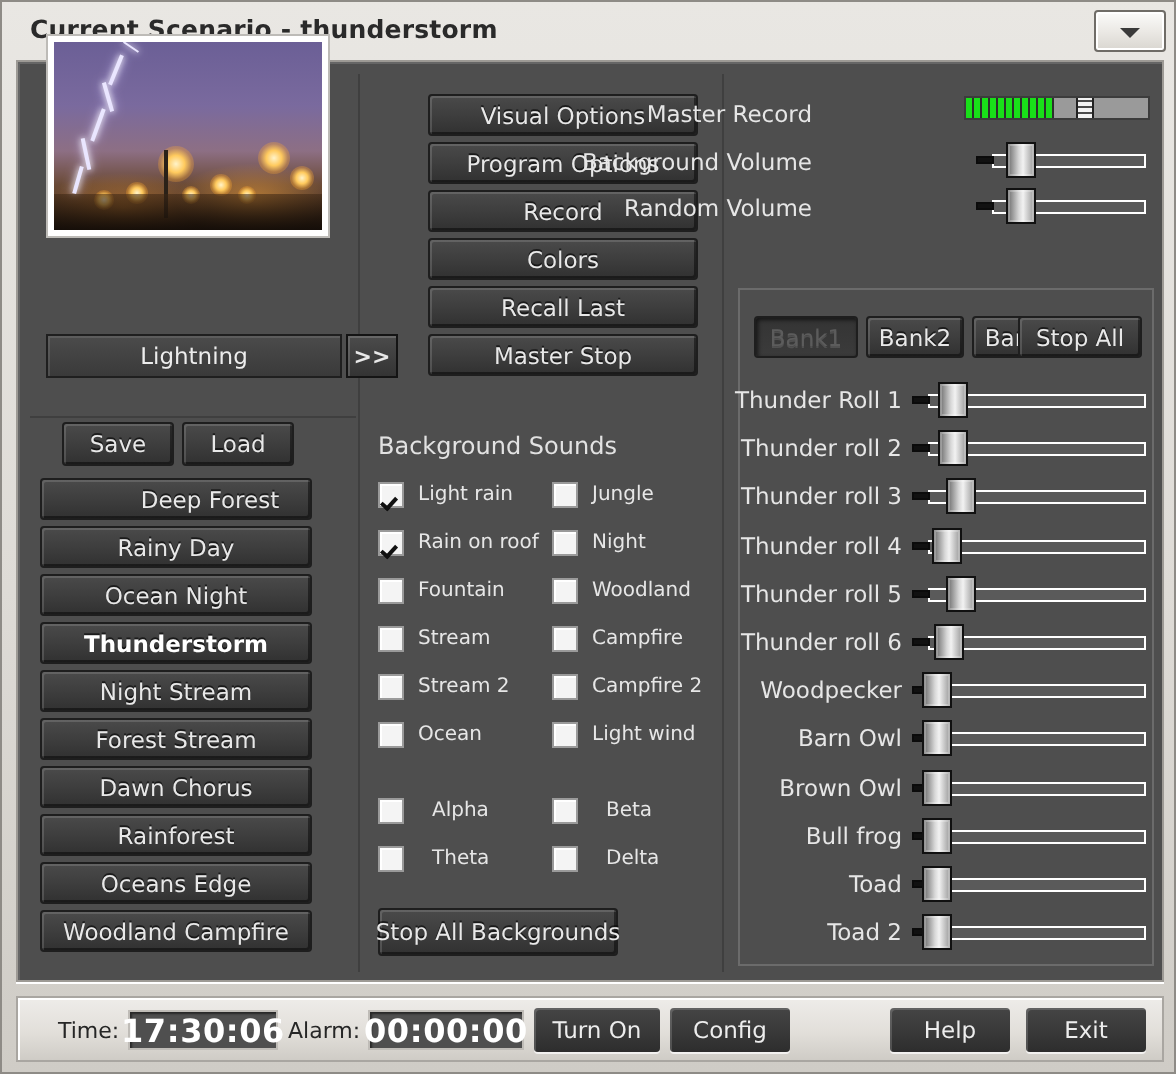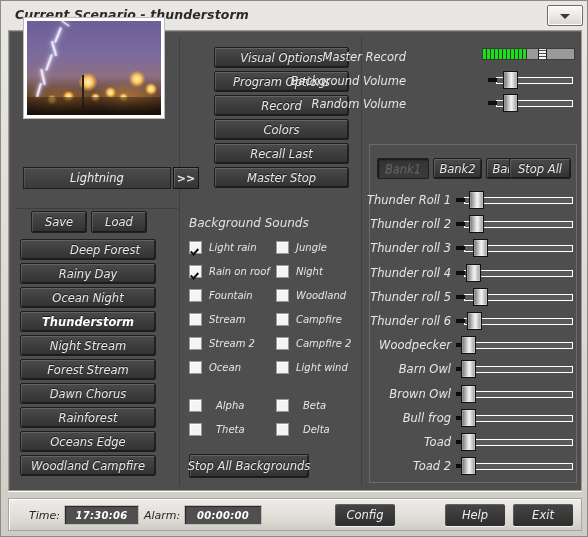--- a/index.html
+++ b/index.html
@@ -9,21 +9,20 @@
     background: #d6d3ce;
     overflow: hidden;
   }
 
   
   #app {
     position: relative;
     width: 588px; height: 537px;
     background: linear-gradient(180deg,#e9e7e3 0%, #dedbd6 55%, #cfccc6 100%);
     border: 1px solid #8e8b86;
-    font-style: italic;
   }
 
   
   #titlebar {
     position: absolute; left: 0; top: 0; width: 588px; height: 28px;
   }
   #title-text {
     position: absolute; left: 14px; top: 6px;
     font-size: 12.5px; font-weight: bold; color: #2a2a2a;
     letter-spacing: .1px;
@@ -193,21 +192,21 @@
     position: absolute; left: 7px; top: 497px; width: 574px; height: 33px;
     background: linear-gradient(180deg,#eeece9 0%, #e2dfda 55%, #cfccc6 100%);
     border: 1px solid #a9a6a1;
     box-shadow: inset 1px 1px 0 #fff;
   }
   .sb-label { position: absolute; top: 10px; font-size: 11px; color: #262626; }
   .lcd {
     position: absolute; top: 6px; height: 20px;
     background: #4f4f4f; border: 1px solid #bfbcb7;
     box-shadow: inset 1px 1px 1px rgba(0,0,0,.5);
-    color: #ffffff; font-size: 10px; font-weight: bold;
+    color: #ffffff; font-size: 16px; font-weight: bold;
     display: flex; align-items: center; justify-content: center;
     letter-spacing: .3px;
   }
   .sbtn {
     position: absolute; top: 5px; height: 22px;
     background: linear-gradient(180deg,#454545 0%, #3a3a3a 50%, #2d2d2d 100%);
     border: 1px solid #17171
 7; border-color: #171717;
     border-radius: 2px;
     box-shadow: inset 1px 1px 0 rgba(255,255,255,.16),
@@ -469,18 +468,19 @@
         <div class="snub"></div>
         <div class="sthumb" style="left:5px;"></div>
       </div>
     </div>
 
   <div id="statusbar">
     <div class="sb-label" style="left:20px;">Time:</div>
     <div class="lcd" style="left:55px; width:75px;">17:30:06</div>
     <div class="sb-label" style="left:135px;">Alarm:</div>
     <div class="lcd" style="left:175px; width:78px;">00:00:00</div>
+    <div class="sbtn" style="left:258px; width:63px;">Turn On</div>
     <div class="sbtn" style="left:326px; width:60px;">Config</div>
     <div class="sbtn" style="left:504px; width:60px;">Exit</div>
     <div class="sbtn" style="left:436px; width:60px;">Help</div>
   </div>
 
 </div>
 
 </body></html>

